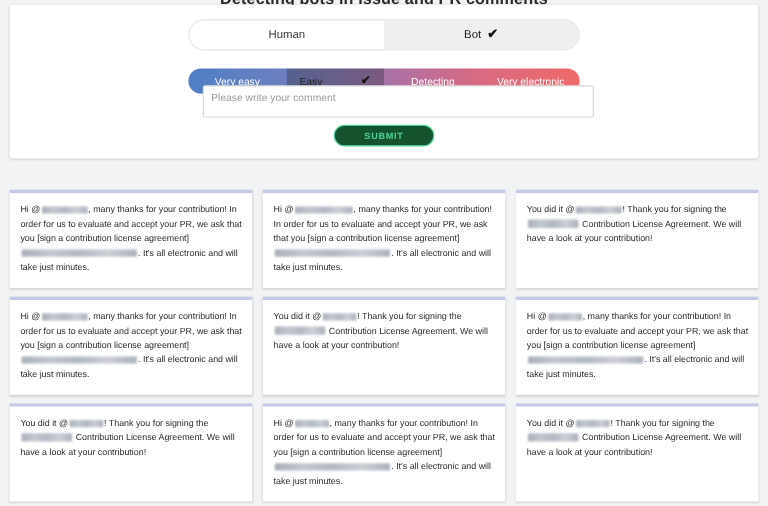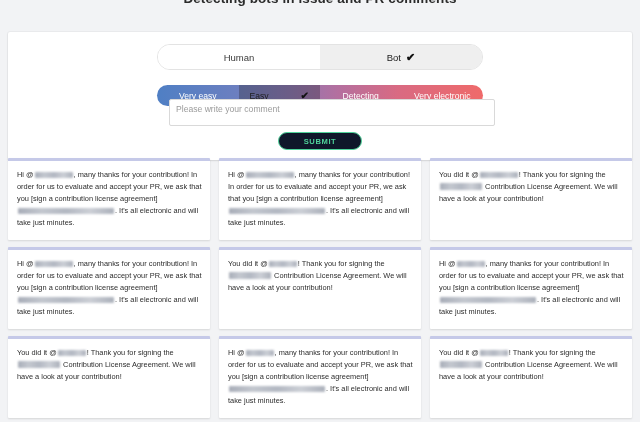--- a/index.html
+++ b/index.html
@@ -26,21 +26,21 @@
     font-size: 13.5px;
     font-weight: bold;
     color: #2b2b2b;
     letter-spacing: .1px;
     white-space: nowrap;
   }
 
   
   .survey-panel {
     position: absolute;
-    top: 32px; left: 8px;
+    top: 4px; left: 8px;
     width: 624px; height: 128px;
     background: #ffffff;
     border-radius: 2px;
     box-shadow: 0 1px 2px rgba(0,0,0,.10), 0 0 0 1px rgba(0,0,0,.03);
   }
 
   
   .choice-row {
     position: absolute;
     top: 12px; left: 50%;
@@ -130,21 +130,21 @@
   
   .submit-wrap {
     position: absolute;
     top: 100px; left: 0; right: 0;
     display: flex; justify-content: center;
   }
   .submit-btn {
     width: 84px; height: 18px;
     border: 1.2px solid #4fd39a;
     border-radius: 10px;
-    background: #0f172a;
+    background: #14532d;
     color: #4fd39a;
     font-family: "Liberation Sans", sans-serif;
     font-size: 7.6px;
     font-weight: bold;
     letter-spacing: .6px;
     cursor: pointer;
     display: flex; align-items: center; justify-content: center;
   }
 
   

